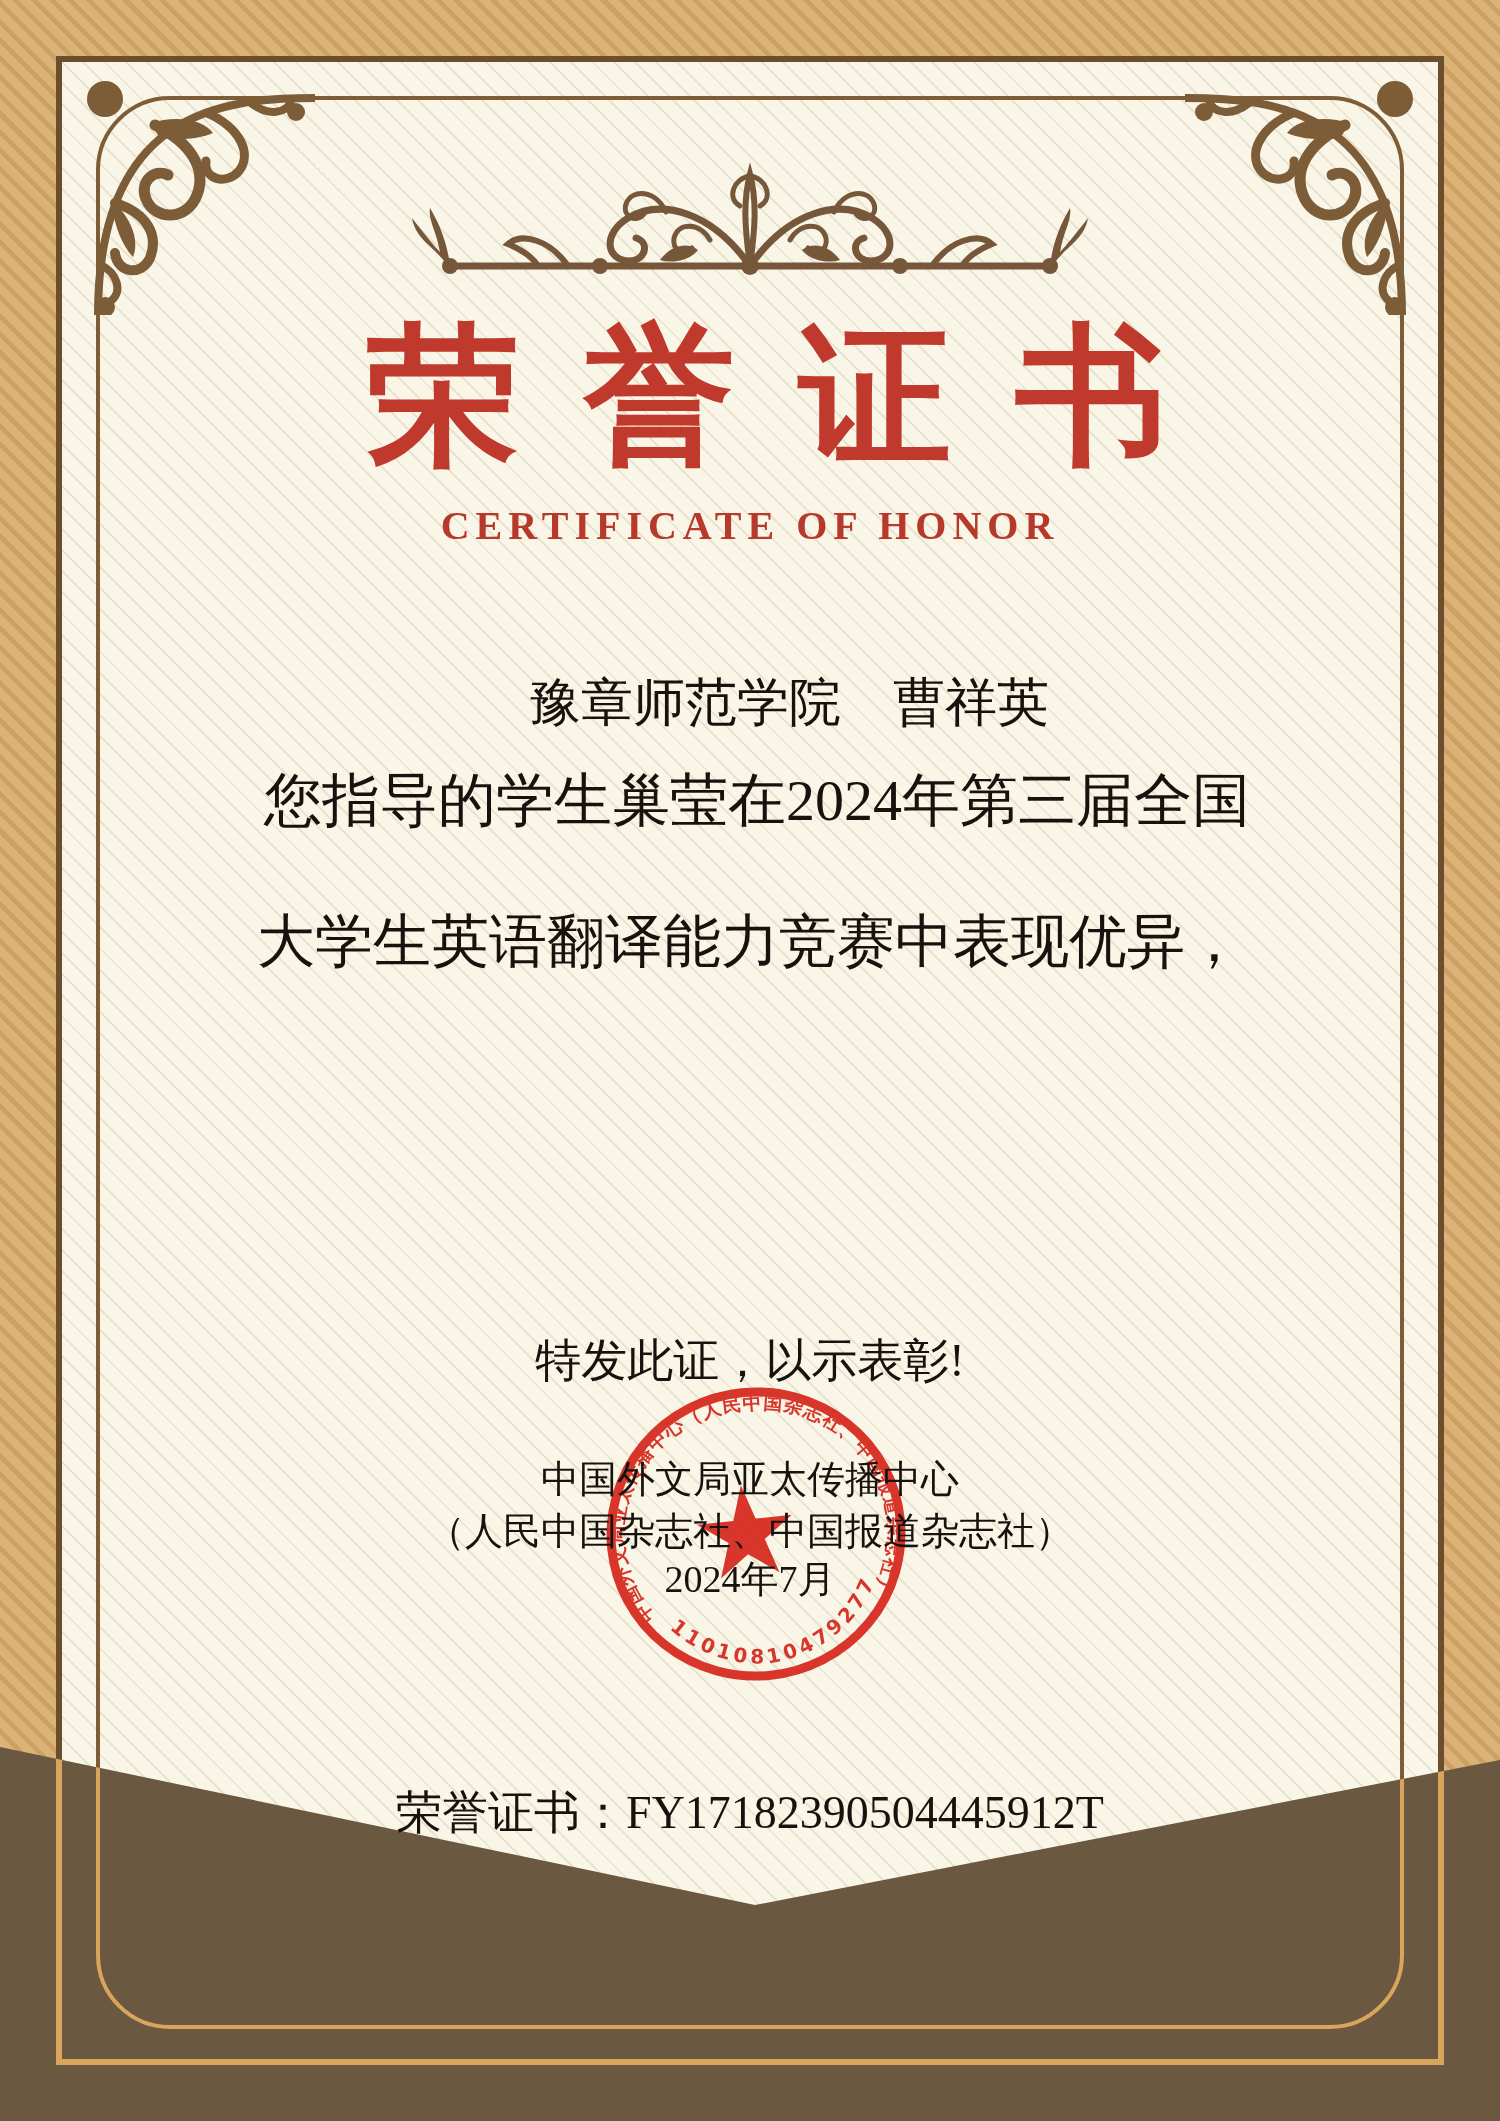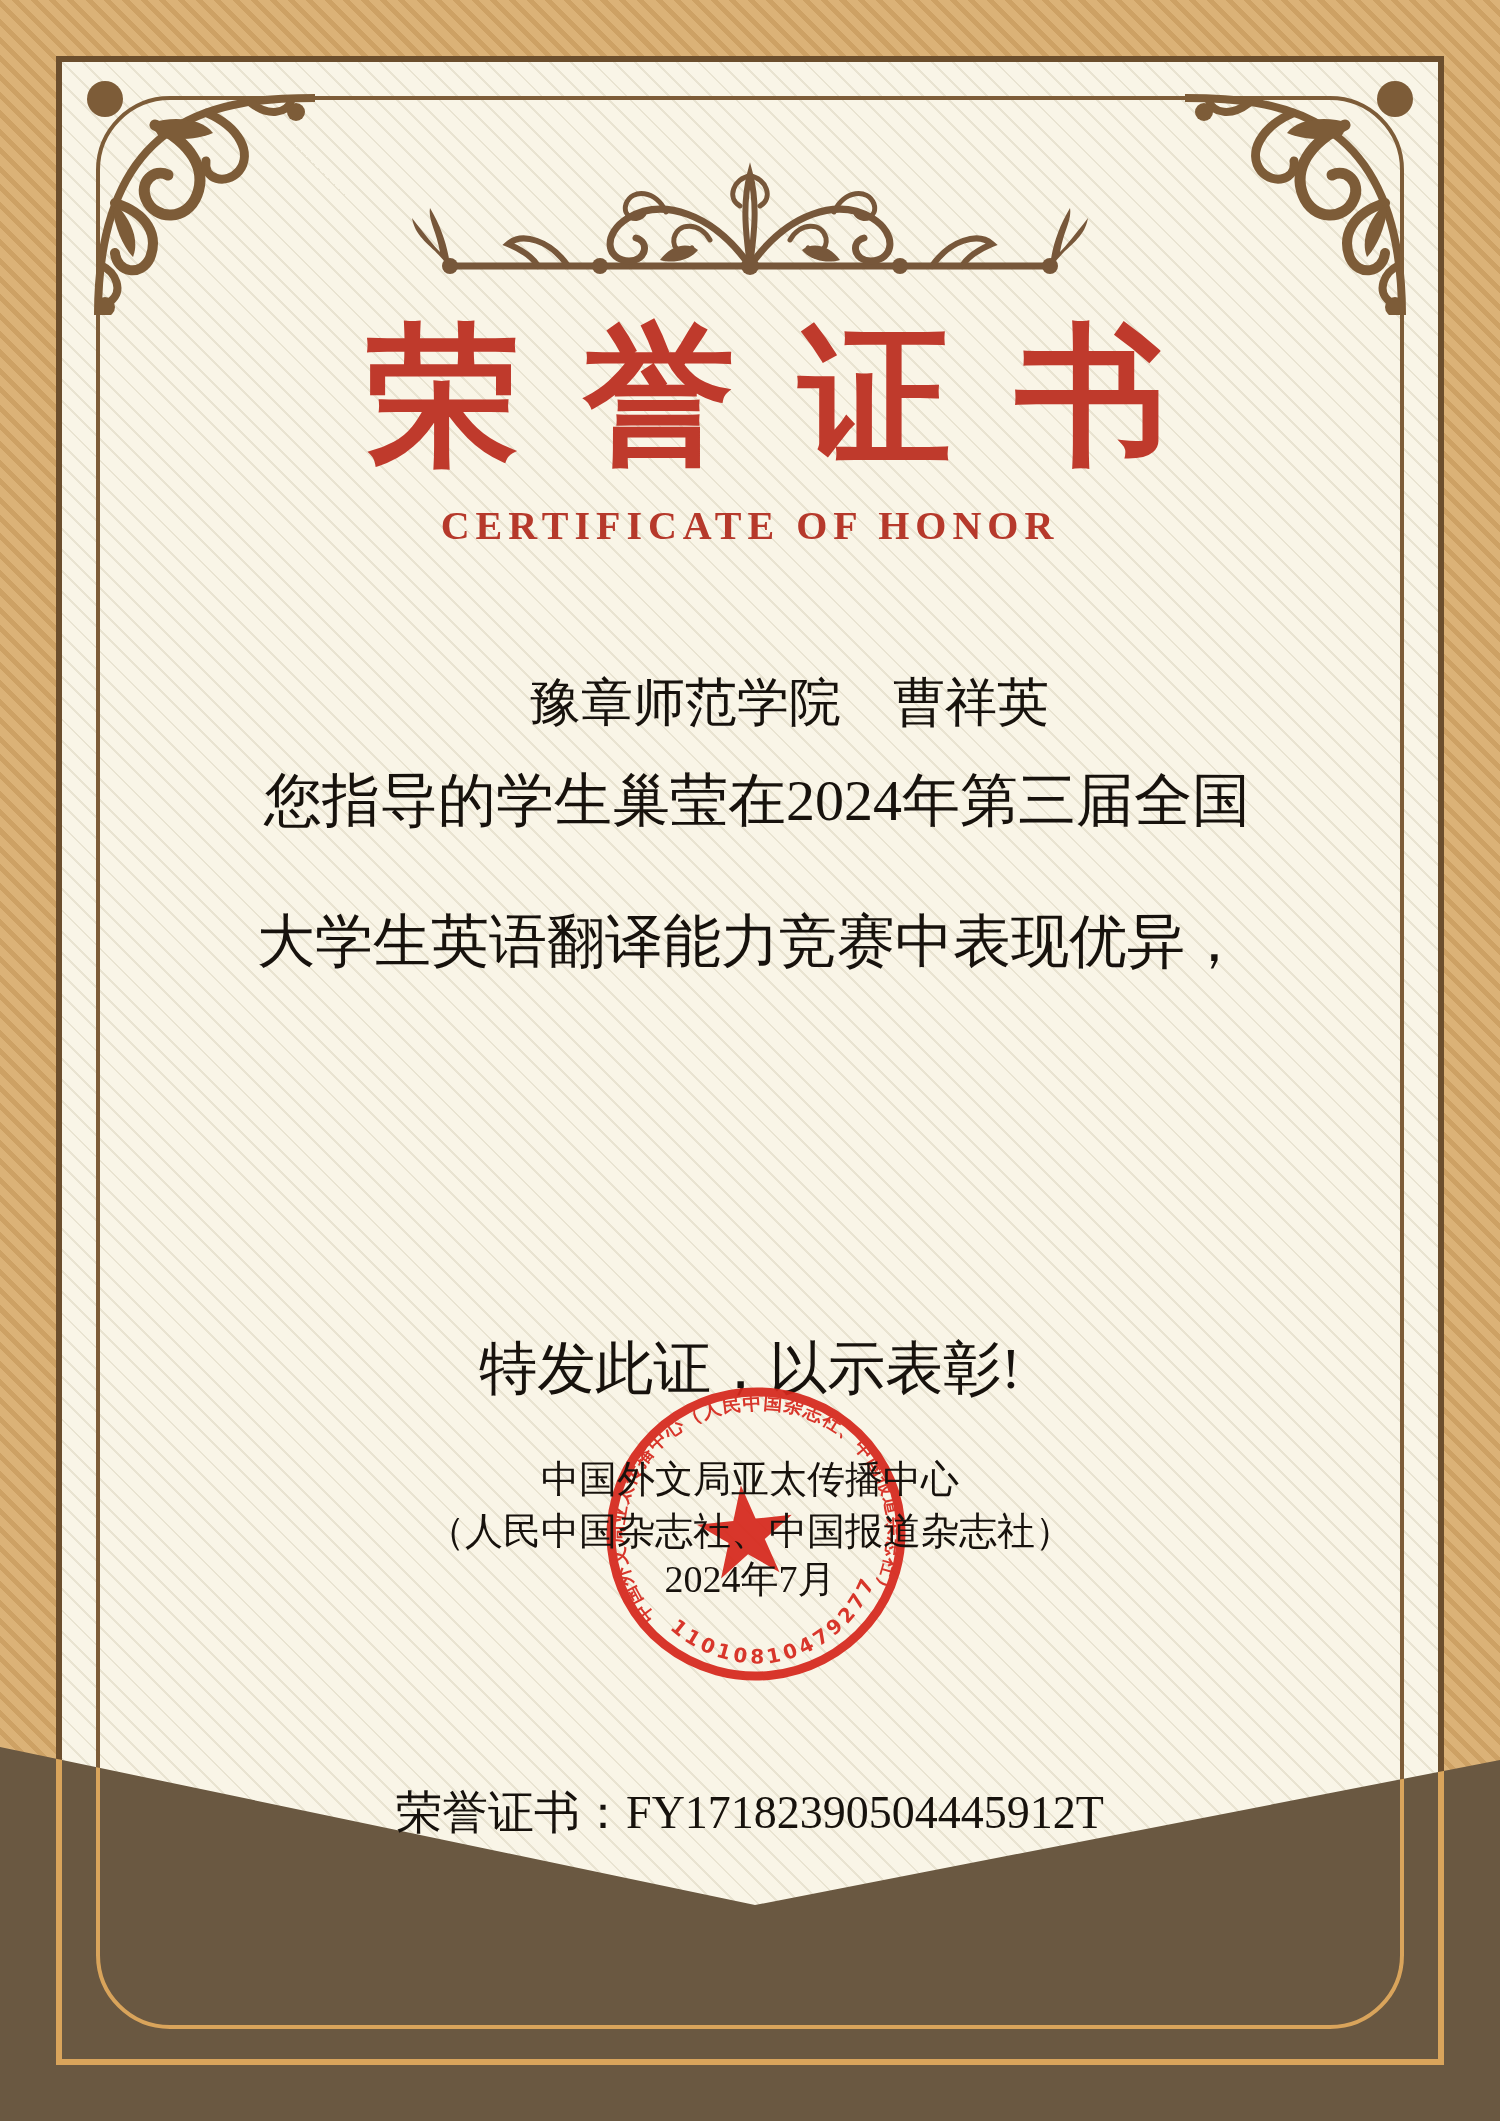--- a/index.html
+++ b/index.html
@@ -30,21 +30,21 @@
   .divider{position:absolute;left:410px;top:148px;width:680px;height:136px;color:#77573a;}
   .centered{position:absolute;left:0;width:100%;text-align:center;color:#17120d;}
   .title-cn{top:318px;font-size:152px;font-weight:700;color:#bf3a2c;letter-spacing:64px;padding-left:98px;box-sizing:border-box;line-height:1.05;}
   .title-en{top:502px;font-size:40px;font-weight:700;color:#b6392b;letter-spacing:6px;}
   .recipient{top:668px;font-size:52px;padding-left:39px;}
   .body-line{font-size:58px;line-height:1;}
   .bl1{top:772px;padding-left:7px;}
   .bl2{top:913px;}
   .bl3{top:1014px;}
   .award{top:1160px;font-size:74px;font-weight:700;letter-spacing:2px;}
-  .closing{top:1330px;font-size:58px;}
+  .closing{top:1330px;font-size:46px;}
   .issuer{font-size:38px;line-height:1;z-index:6;}
   .issuer-1{top:1460px;}
   .issuer-2{top:1512px;}
   .issuer-3{top:1560px;}
   .seal{position:absolute;left:596px;top:1382px;width:320px;height:310px;z-index:5;opacity:.93;}
   .brown-v{
     position:absolute;inset:0;background:#6a5841;z-index:4;
     clip-path:polygon(0 1747px,755px 1905px,1500px 1760px,1500px 2121px,0 2121px);
   }
   .brown-v .outer-line{border-color:#d9a45b;}

